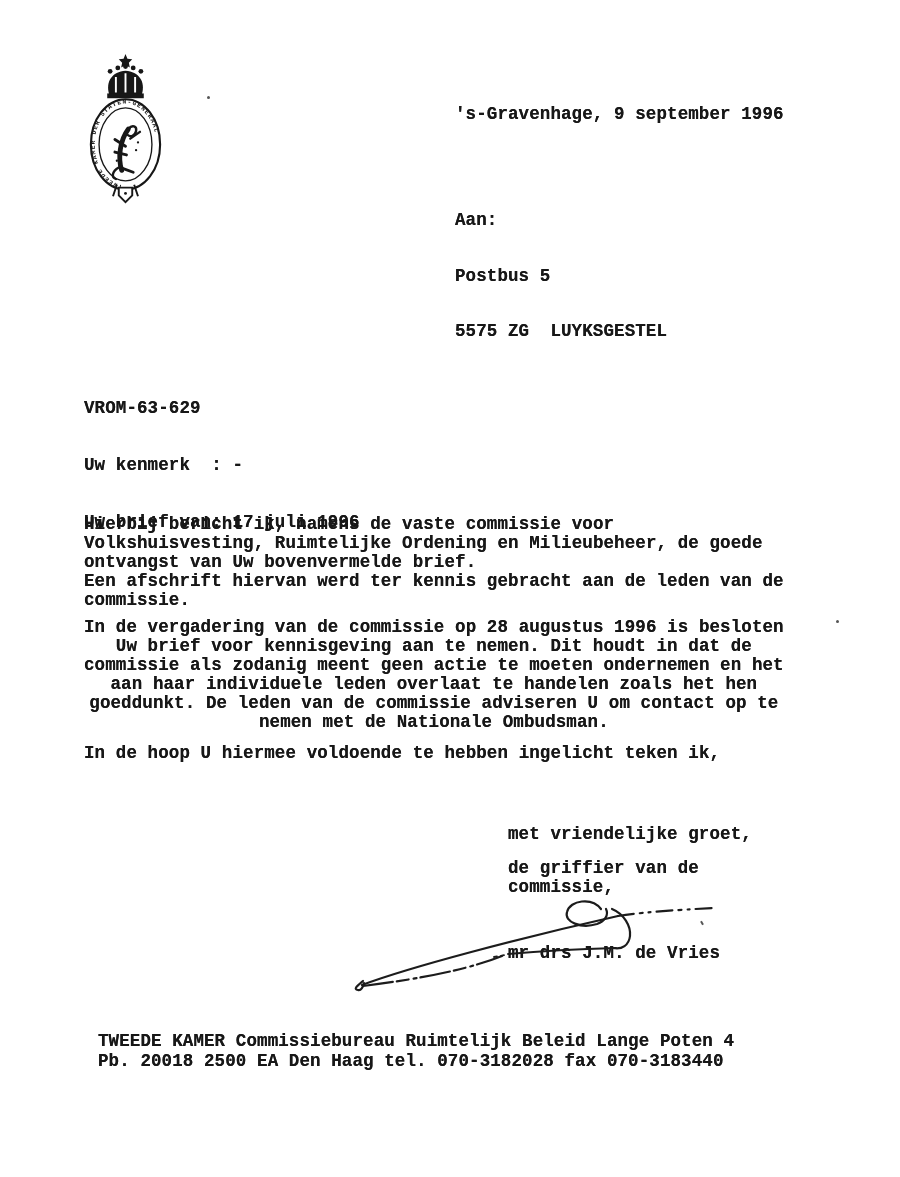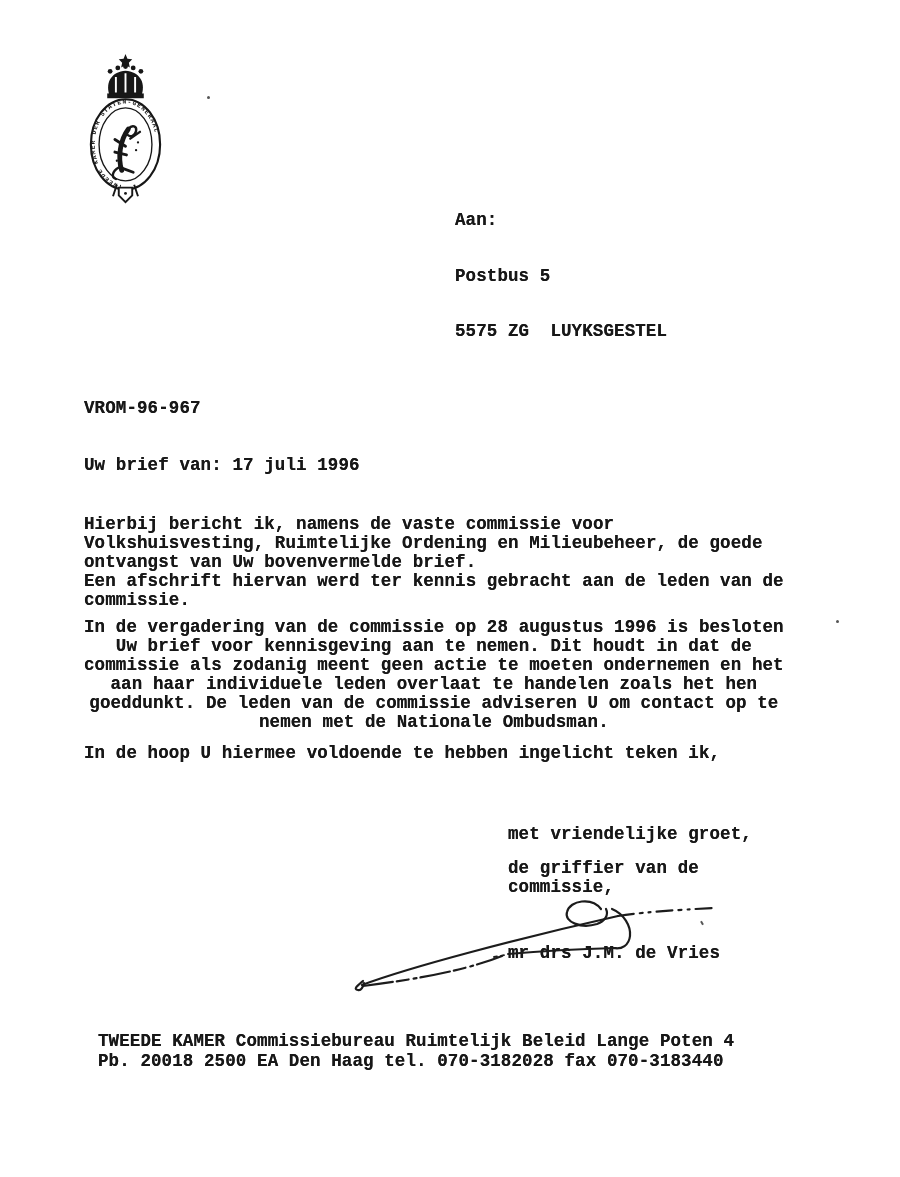--- a/index.html
+++ b/index.html
@@ -68,29 +68,31 @@
       <circle cx="31" cy="111" r="1.2" fill="#171717" stroke="none"></circle>
     </g>
 
     <g>
       <path d="M31,136 L27,148 M49,136 L53,148" stroke="#171717" stroke-width="2"></path>
       <path d="M33,139 L47,139 L47,147 L40,154 L33,147 Z" fill="#ffffff" stroke="#171717" stroke-width="2"></path>
       <circle cx="40" cy="145" r="1.5" fill="#171717"></circle>
     </g>
   </svg>
 
+  <div class="t" style="left:455px; top:105px;">'s-Gravenhage, 9 september 1996</div>
 
   <div class="t addr-block" style="left:455px; top:174px;">
     <div>Aan:</div>
     <div>Postbus 5</div>
     <div>5575 ZG  LUYKSGESTEL</div>
   </div>
 
   <div class="t ref-block" style="left:84px; top:361px;">
-    <div>VROM-96-967</div>
+    <div>VROM-63-629</div>
+    <div>Uw kenmerk  : -</div>
     <div>Uw brief van: 17 juli 1996</div>
   </div>
 
   <div class="t" style="left:84px; top:515px;">Hierbij bericht ik, namens de vaste commissie voor
 Volkshuisvesting, Ruimtelijke Ordening en Milieubeheer, de goede
 ontvangst van Uw bovenvermelde brief.
 Een afschrift hiervan werd ter kennis gebracht aan de leden van de
 commissie.</div>
 
   <div class="t" style="left:84px; top:618px;text-align:center;">In de vergadering van de commissie op 28 augustus 1996 is besloten

